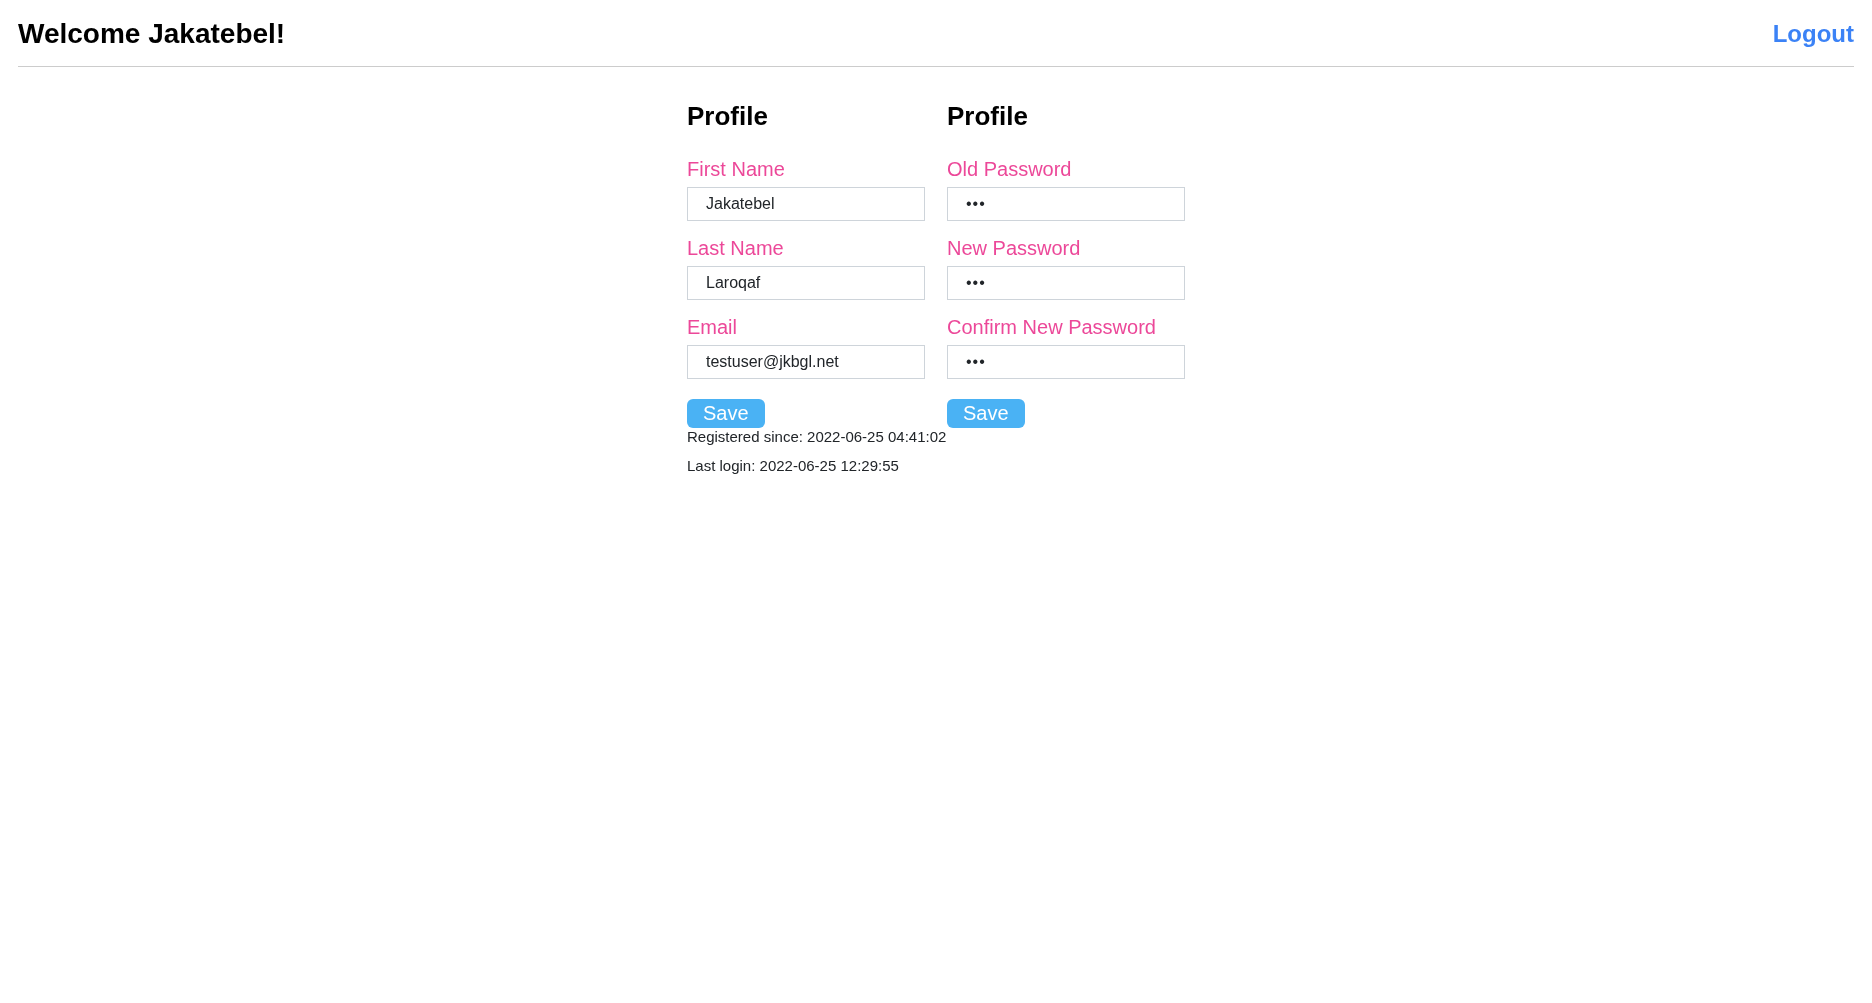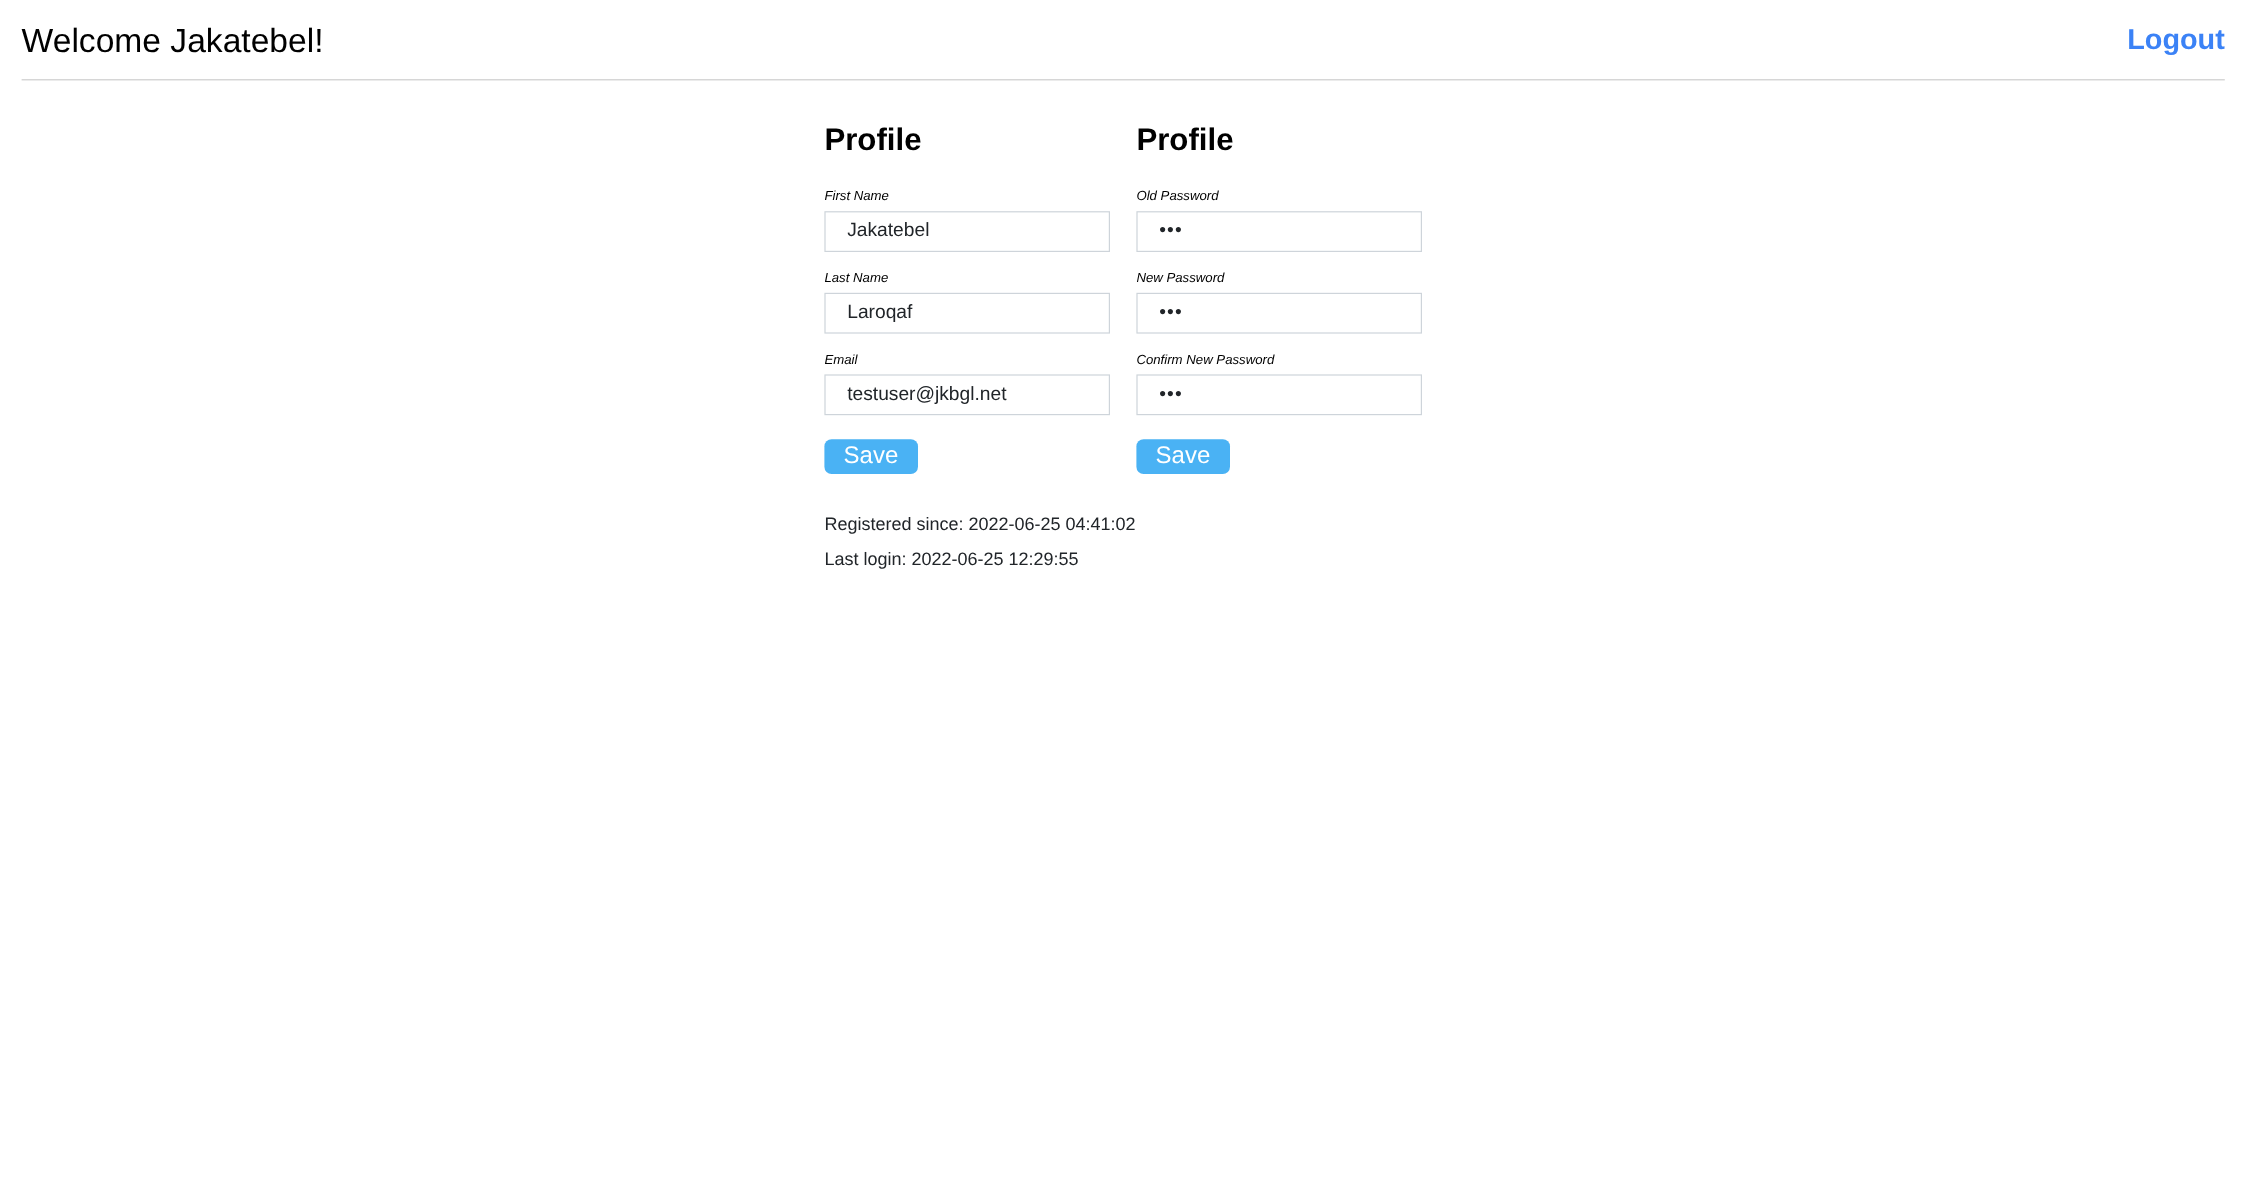--- a/index.html
+++ b/index.html
@@ -16,21 +16,21 @@
     .header {
       display: flex;
       justify-content: space-between;
       align-items: center;
       border-bottom: 1px solid #ccc;
       padding-bottom: 16px;
       margin-bottom: 24px;
     }
     .welcome-title {
       font-size: 28px;
-      font-weight: 400;
+      font-weight: 700;
       color: #000;
     }
     .logout-link {
       font-size: 24px;
       font-weight: 700;
       color: #3b82f6;
       text-decoration: none;
       cursor: pointer;
     }
     .content {
@@ -50,24 +50,23 @@
       font-size: 26px;
       font-weight: 700;
       color: #000;
       margin-bottom: 26px;
     }
     .form-group {
       margin-bottom: 16px;
     }
     .form-label {
       display: block;
-      font-size: 11px;
-      color: #000000;
+      font-size: 20px;
+      color: #ec4899;
       margin-bottom: 6px;
-      font-style: italic;
     }
     .form-input {
       width: 100%;
       padding: 7px 18px;
       font-size: 16px;
       border: 1px solid #ced4da;
       border-radius: 0;
       color: #212529;
       background: #fff;
       font-family: inherit;
@@ -81,21 +80,20 @@
       padding: 3px 16px;
       font-size: 20px;
       color: #ffffff;
       background: #4ab2f4;
       border: none;
       border-radius: 6px;
       cursor: pointer;
       margin-top: 4px;
     }
     .meta-block {
-      margin-top: 34px;
     }
     .meta-text {
       font-size: 15px;
       color: #212529;
       margin-bottom: 12px;
     }
   </style>
 </head>
 <body>
 

